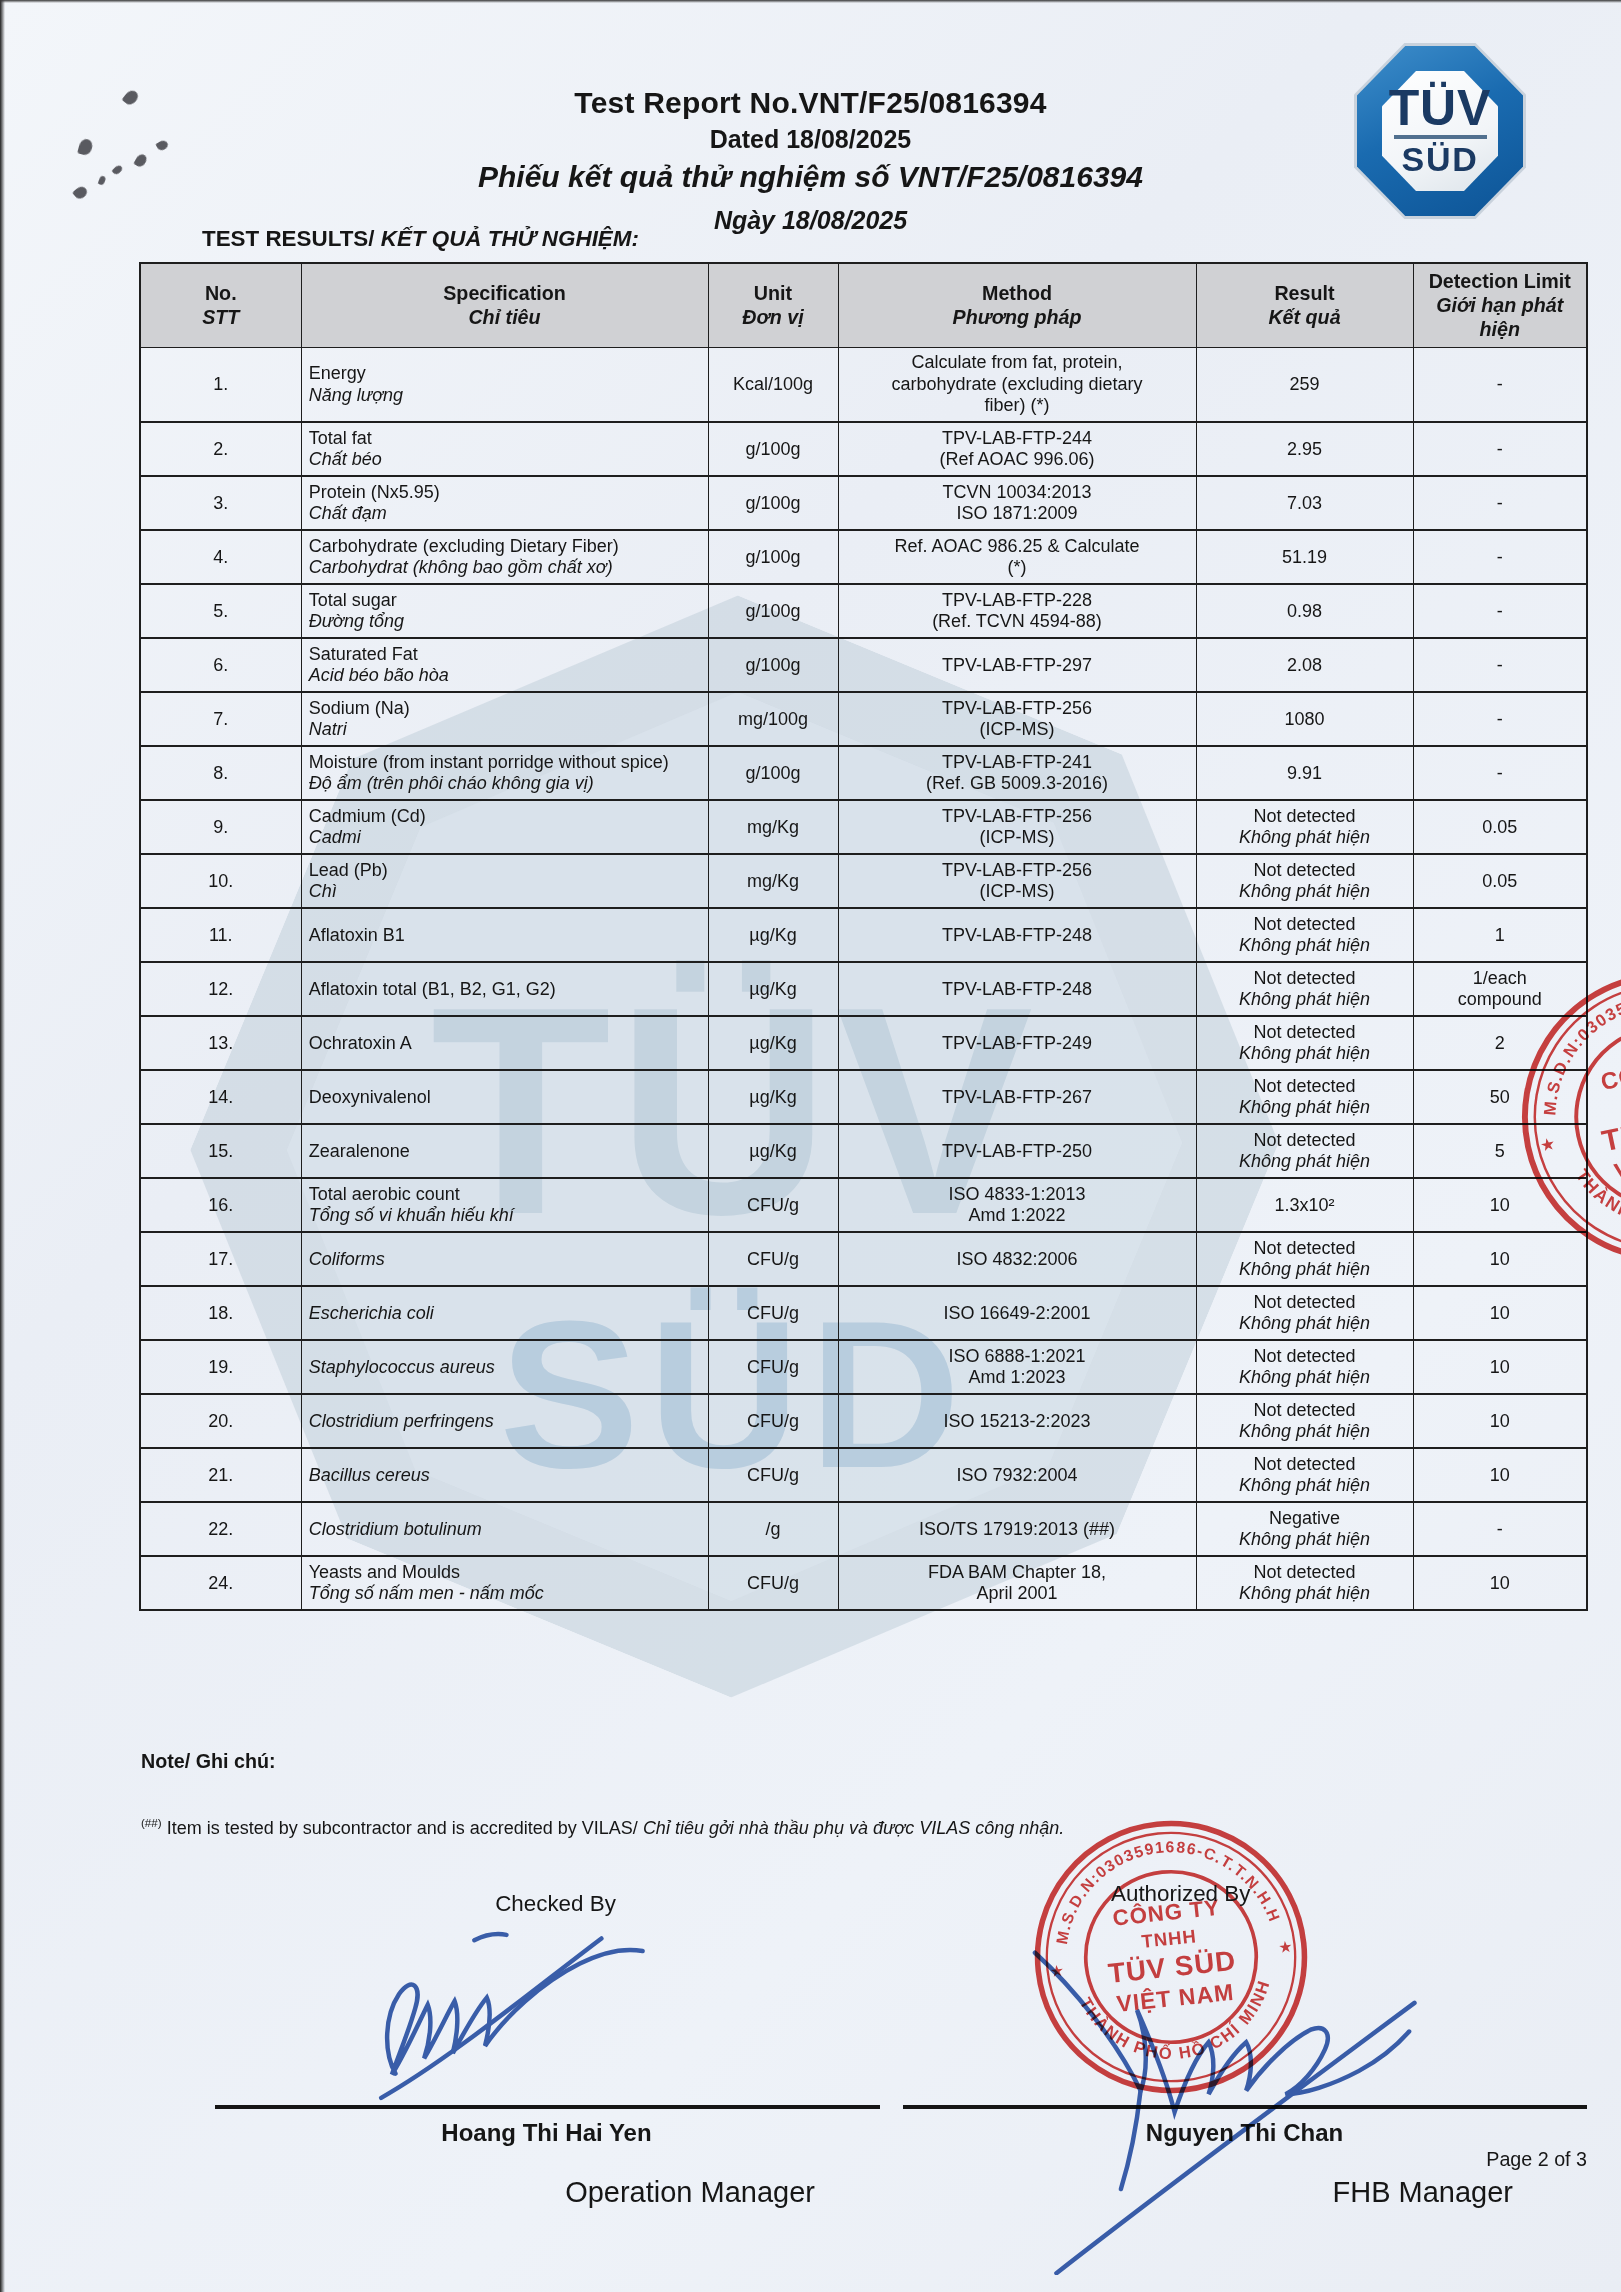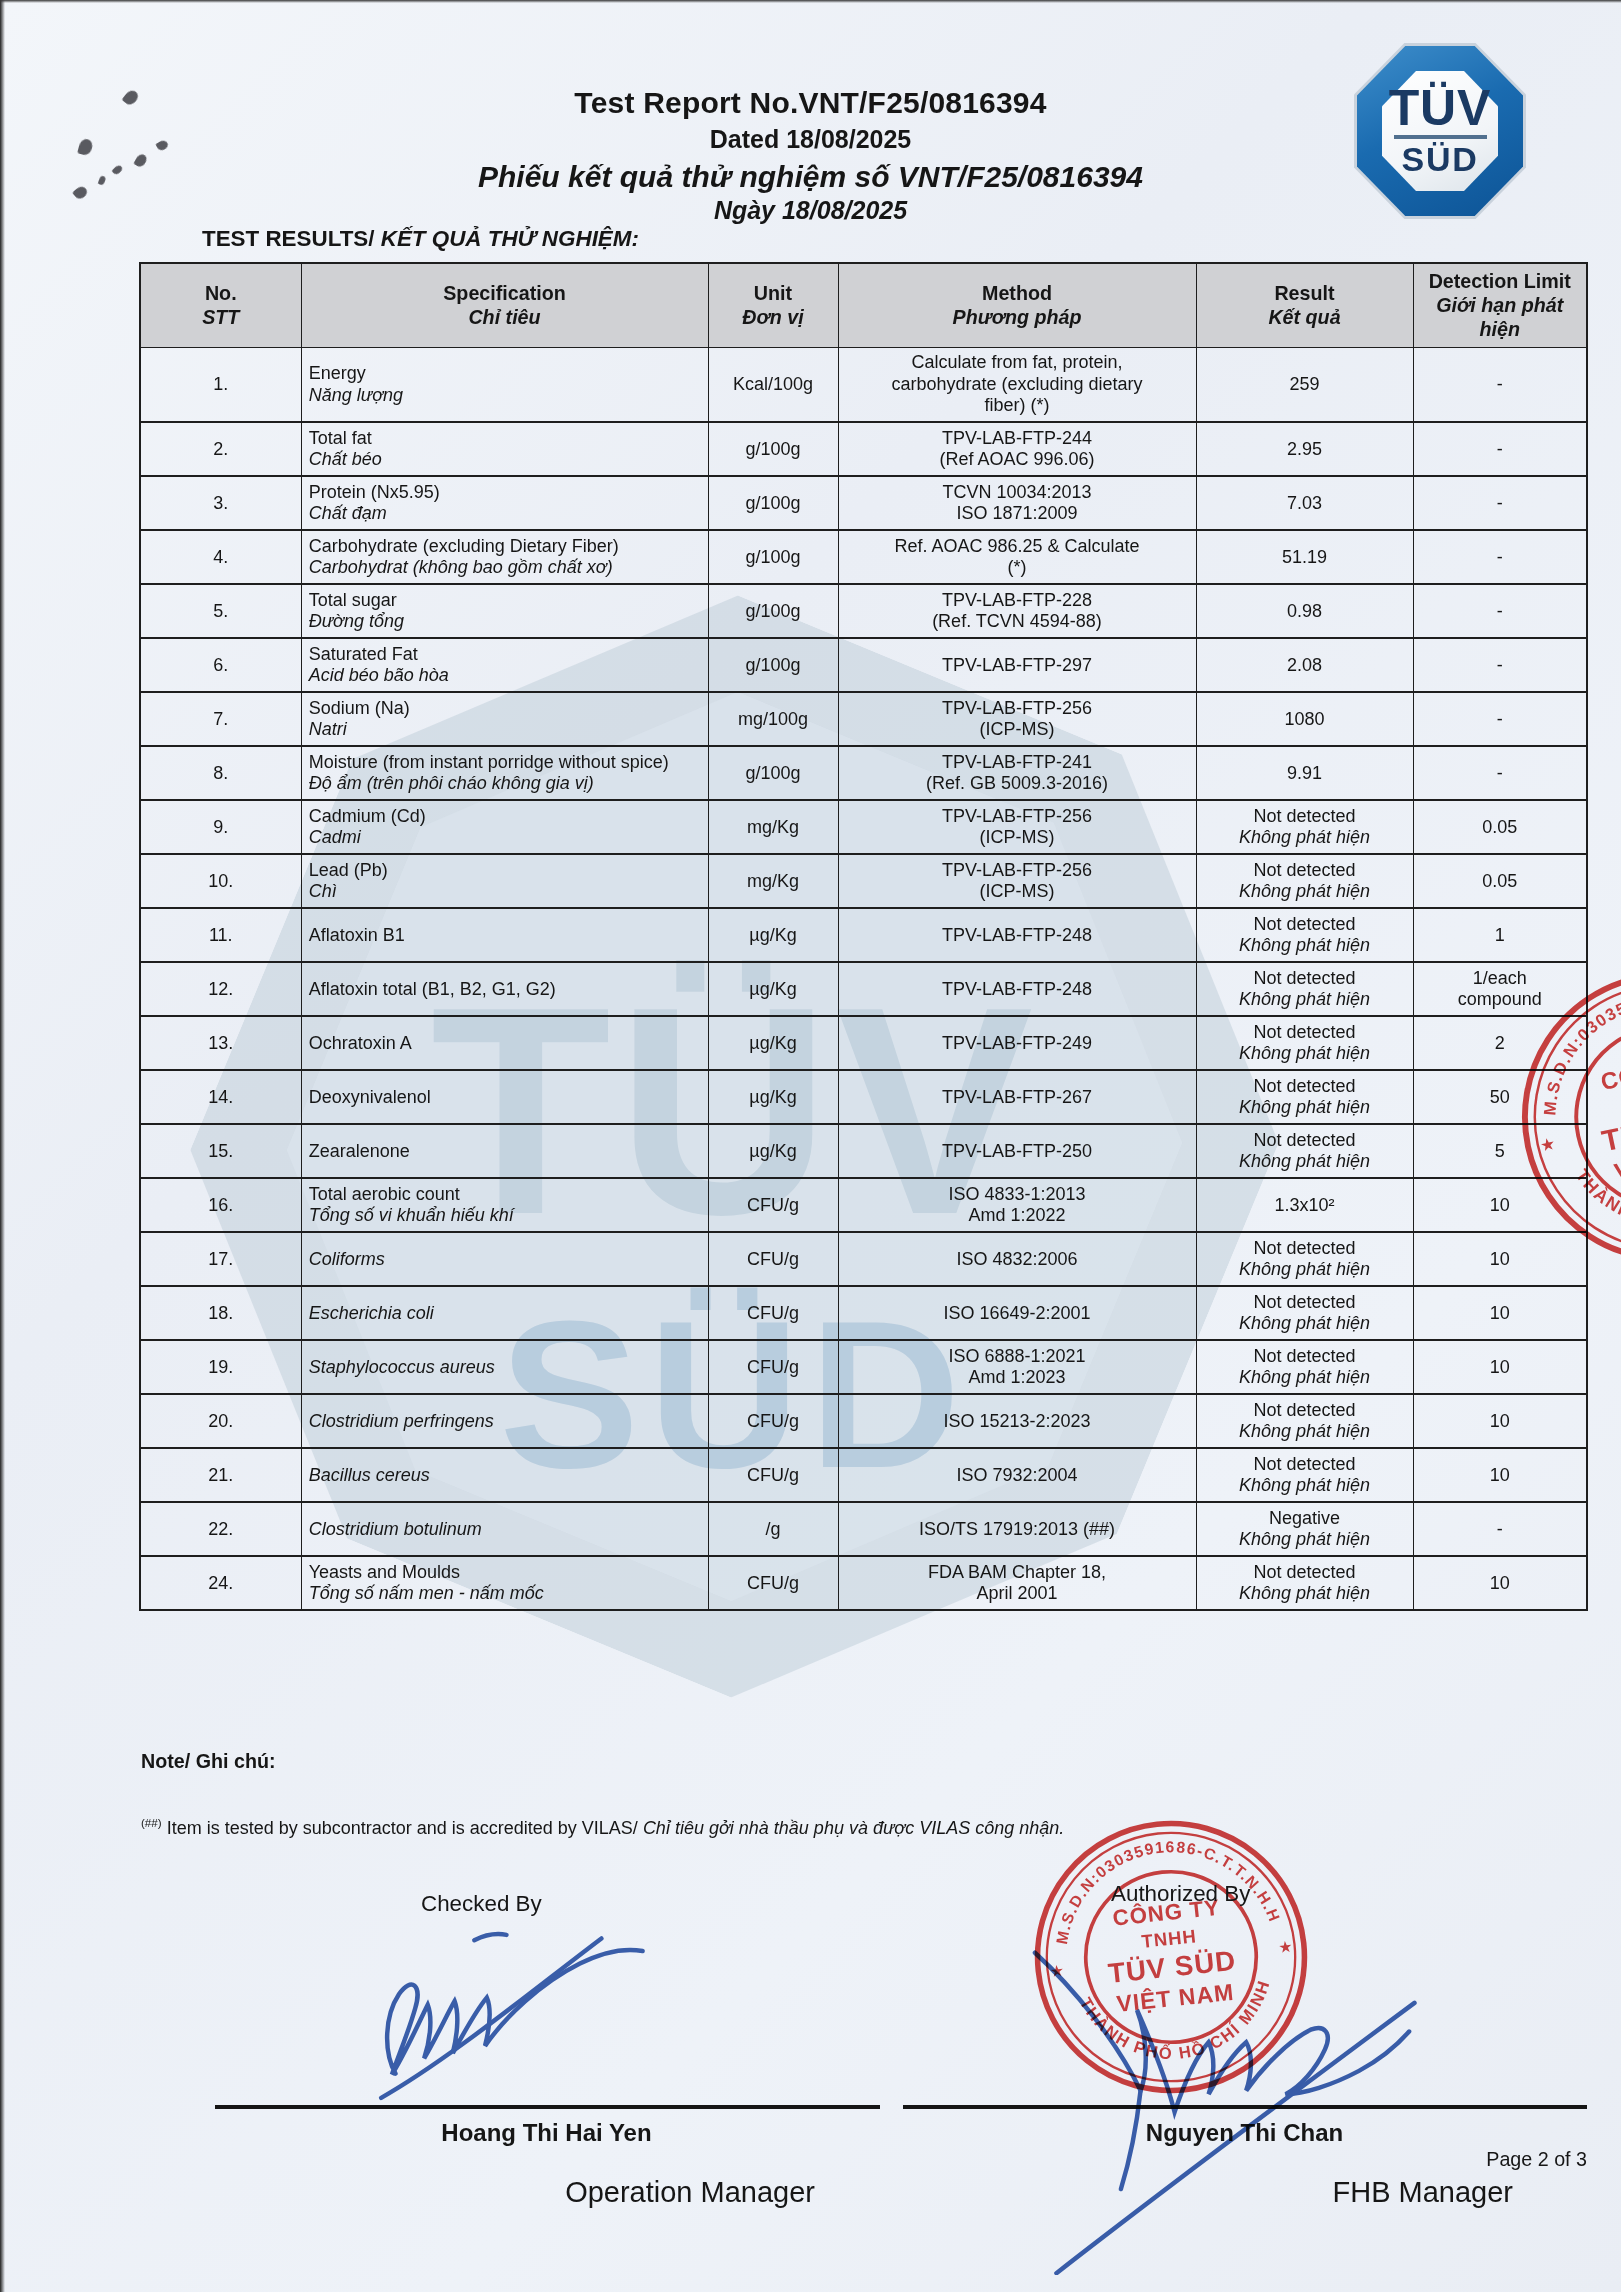--- a/index.html
+++ b/index.html
@@ -13,21 +13,21 @@
   .scan-edge-top { position:absolute; left:0; top:0; width:100%; height:2.7px;
     background:linear-gradient(180deg,#3a3a3a 0%,rgba(58,58,58,0) 100%); }
   .pen-mark { position:absolute; background:#34343a; border-radius:60% 55% 60% 20%;
     opacity:.8; filter:blur(0.5px); }
 
   
   .title-block { position:absolute; left:0; top:86px; width:1621px; text-align:center; }
   .t1 { font-size:30px; font-weight:bold; letter-spacing:0.2px; }
   .t2 { font-size:25px; font-weight:bold; margin-top:5.4px; }
   .t3 { font-size:30px; font-weight:bold; font-style:italic; margin-top:5.4px; }
-  .t4 { font-size:25px; font-weight:bold; font-style:italic; margin-top:2px; }
+  .t4 { font-size:25px; font-weight:bold; font-style:italic; margin-top:12px; }
   .section-heading { position:absolute; left:202px; top:226px; font-size:22.4px; font-weight:bold; }
   .section-heading .vi { font-style:italic; }
 
   
   .logo { position:absolute; left:1354px; top:43px; width:172px; height:176px; }
   .oct { position:absolute; clip-path:polygon(29.3% 0,70.7% 0,100% 29.3%,100% 70.7%,70.7% 100%,29.3% 100%,0 70.7%,0 29.3%); }
   .oct.rim   { inset:0; background:#c9d2dc; }
   .oct.blue  { inset:2.7px; background:linear-gradient(155deg,#3e8ecb 0%,#1a6bb0 45%,#0d5496 100%); }
   .oct.core  { inset:28px; background:linear-gradient(155deg,#ffffff 0%,#f2f5f8 60%,#dde4ea 100%); }
   .logo-text { position:absolute; inset:28px; display:flex; flex-direction:column; align-items:center; justify-content:center; }
@@ -452,21 +452,21 @@
             <div class="vi">Không phát hiện</div>
           </td>
           <td class="pre">10</td>
         </tr>
       </tbody>
   </table>
 
   <div class="note-label">Note/ Ghi chú:</div>
   <div class="note-line"><span class="sup">(##)</span><span> Item is tested by subcontractor and is accredited by VILAS/ </span><span class="vi">Chỉ tiêu gởi nhà thầu phụ và được VILAS công nhận.</span></div>
 
-  <div class="sig-label" style="left:421px;top:1891px;width:269px;text-align:left;">Checked By</div>
+  <div class="sig-label" style="left:421px;top:1891px;width:269px;text-align:center;">Checked By</div>
   <div class="sig-label" style="left:1111px;top:1881px;width:269px;z-index:3;">Authorized By</div>
 
   <div class="sig-line" style="left:215px;width:665px;"></div>
   <div class="sig-line" style="left:903px;width:684px;"></div>
 
   <div class="sig-name" style="left:278px;width:537px;">Hoang Thi Hai Yen</div>
   <div class="sig-title" style="left:278px;width:537px;">Operation Manager</div>
   <div class="sig-name" style="left:976px;width:537px;">Nguyen Thi Chan</div>
   <div class="sig-title" style="left:976px;width:537px;">FHB Manager</div>
 

